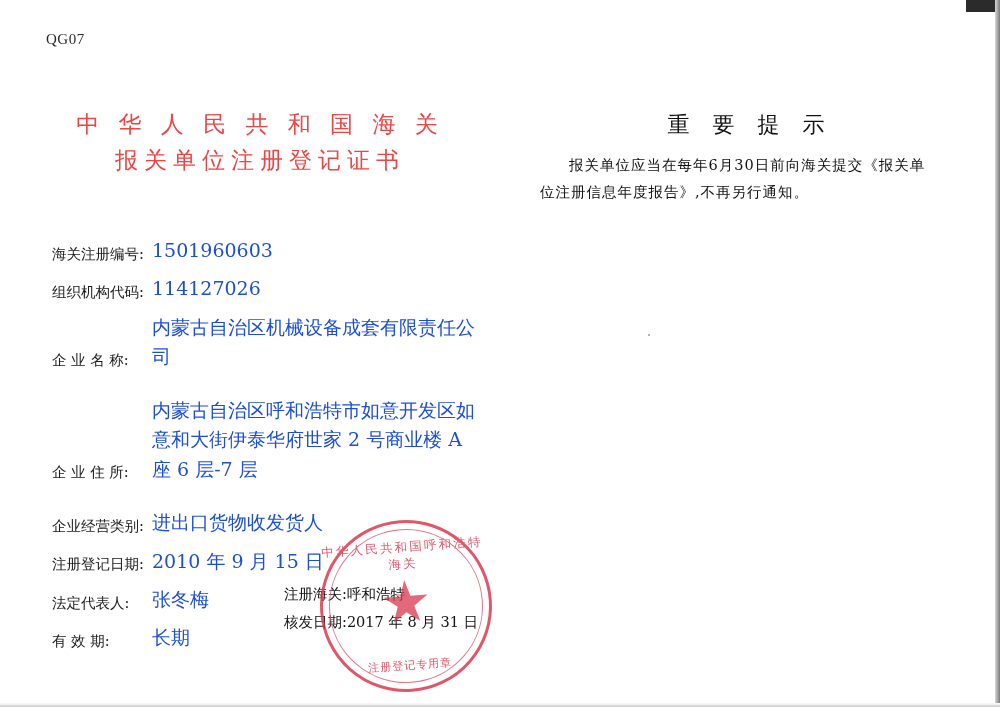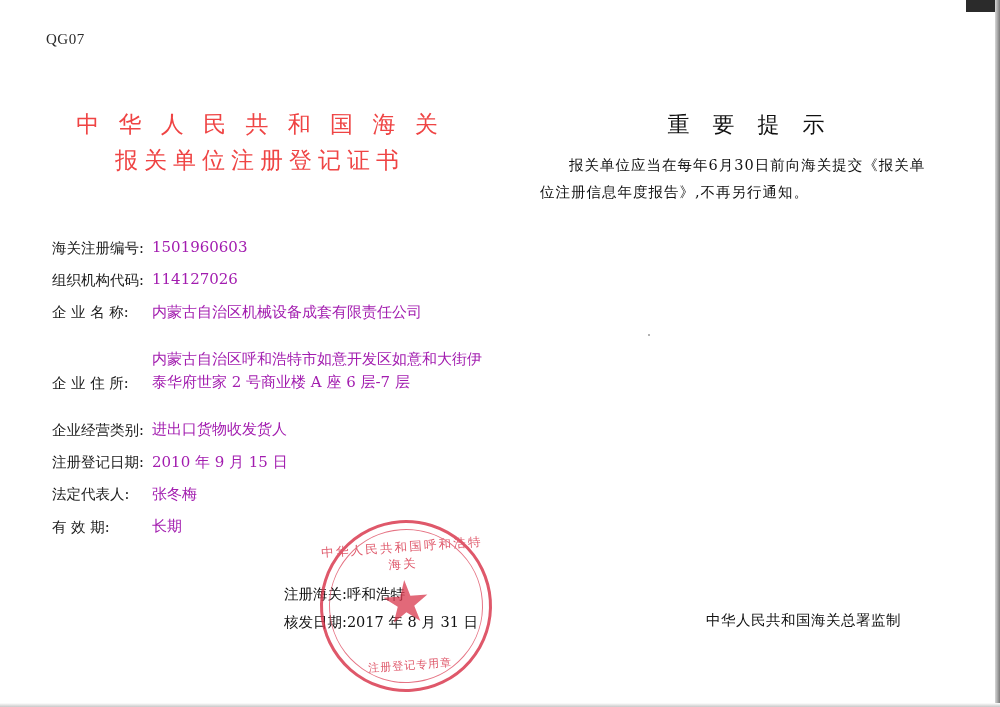--- a/index.html
+++ b/index.html
@@ -86,22 +86,22 @@
   }
   .field-label {
     width: 100px;
     flex: 0 0 100px;
     font-size: 14.5px;
     color: #1a1a1a;
     line-height: 1.5;
     font-family: "DejaVu Serif", "Liberation Serif", serif;
   }
   .field-value {
-    font-size: 15px;
-    color: #a21caf;
+    font-size: 19px;
+    color: #1d4ed8;
     line-height: 1.55;
     max-width: 330px;
     font-family: "DejaVu Serif", "Liberation Serif", serif;
   }
 
   .issuer {
     position: absolute;
     top: 581px;
     left: 284px;
     font-size: 14.5px;
@@ -270,15 +270,14 @@
   <div class="seal">
     <div class="seal-text-top">中华人民共和国呼和浩特海关</div>
     <div class="seal-star"></div>
     <div class="seal-text-bottom">注册登记专用章</div>
   </div>
 
   <div class="notice-title">重 要 提 示</div>
   <div class="notice-body">报关单位应当在每年6月30日前向海关提交《报关单位注册信息年度报告》,不再另行通知。</div>
   <div class="speck"></div>
 
-  <div class="footer-right">中华人民共和国海关总署监制</div>
 
 </div>
 
 </body></html>

